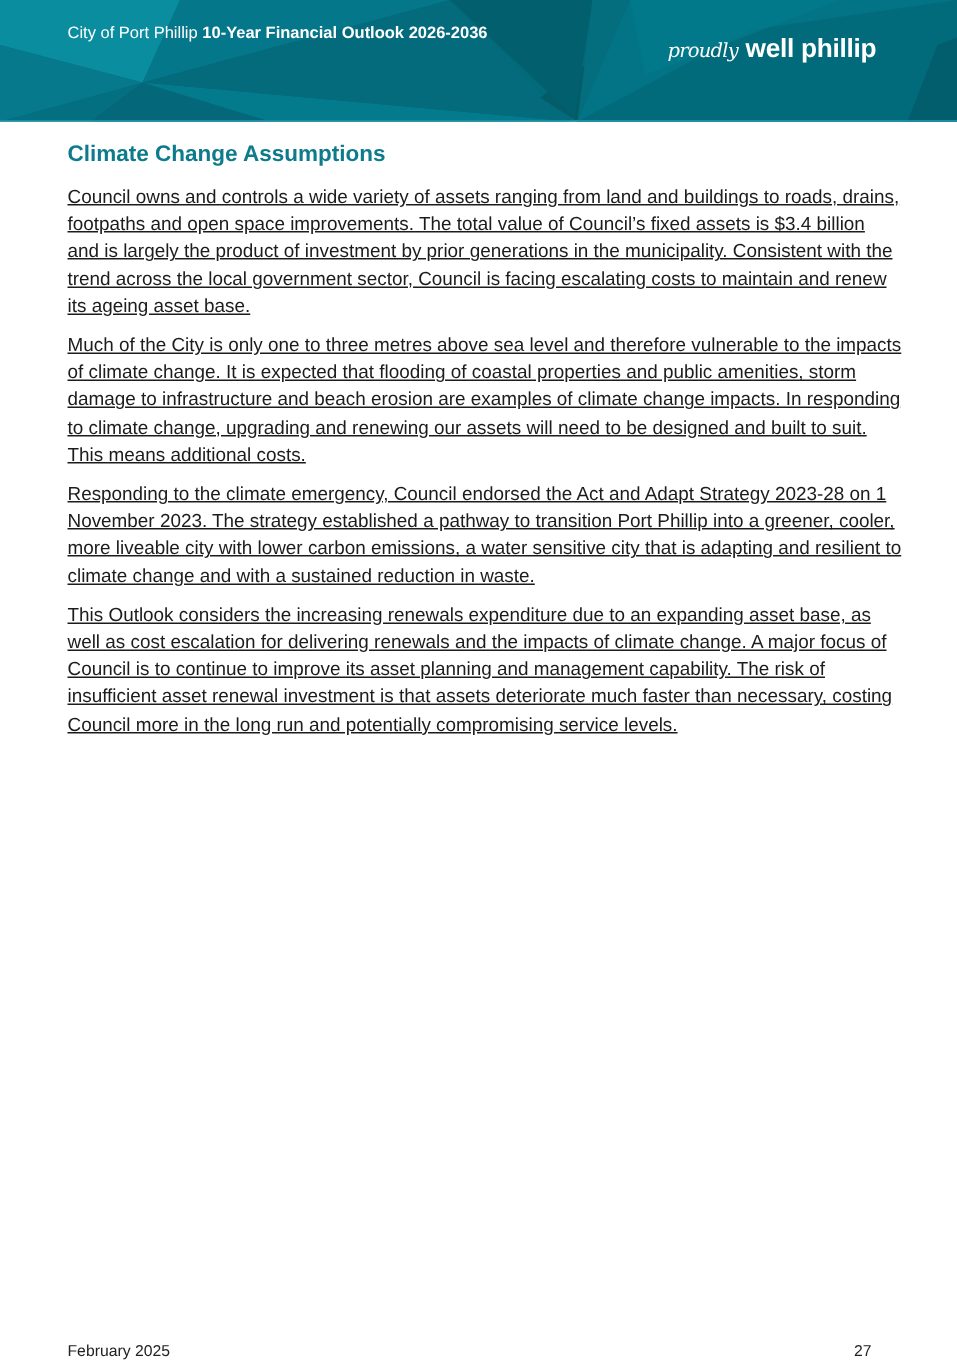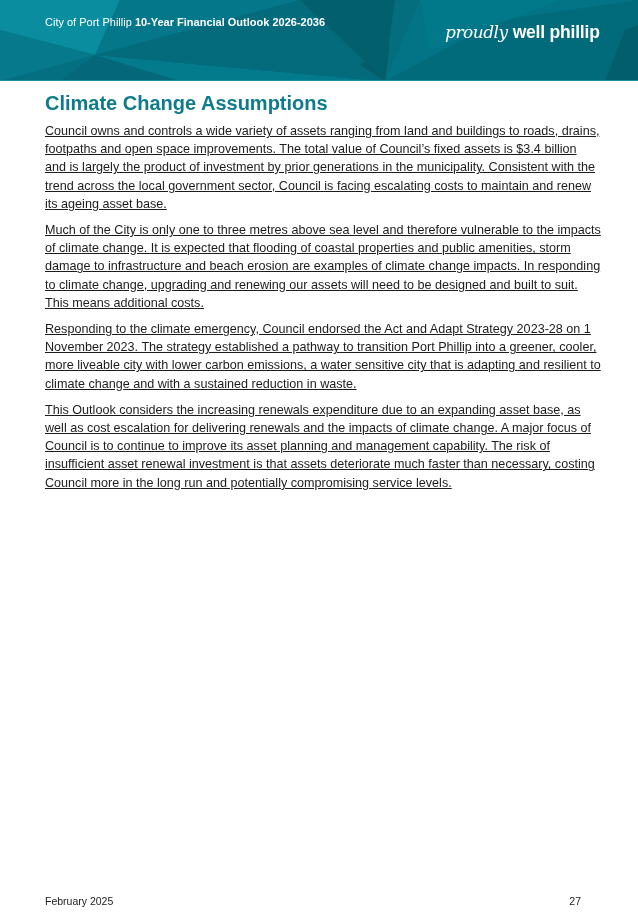--- a/index.html
+++ b/index.html
@@ -4,24 +4,24 @@
   <style>
     html, body { margin: 0; padding: 0; background: #ffffff; }
     body { width: 638px; height: 912px; position: relative; overflow: hidden;
            font-family: "Liberation Sans", sans-serif; color: #1a1a1a; }
     .banner { position: absolute; left: 0; top: 0; width: 638px; height: 81px; overflow: hidden; background: #036f80; }
     .banner svg { position: absolute; left: 0; top: 0; }
     .banner-line { position: absolute; left: 0; top: 80px; width: 638px; height: 2px; background: #1a8fa3; }
     .header-title { position: absolute; left: 45px; top: 16px; font-size: 11px; color: #ffffff; white-space: nowrap; }
     .header-title b { font-weight: bold; }
     .logo { position: absolute; left: 445px; top: 22px; color: #ffffff; white-space: nowrap; display: flex; align-items: baseline; }
-    .logo-script { font-family: "DejaVu Serif", serif; font-style: italic; font-size: 17px; letter-spacing: -0.5px; margin-right: 5px; }
+    .logo-script { font-family: "DejaVu Serif", serif; font-style: italic; font-size: 13px; letter-spacing: -0.5px; margin-right: 5px; }
     .logo-bold { font-weight: bold; font-size: 17.5px; letter-spacing: -0.2px; }
     .content { position: absolute; left: 45px; top: 90px; width: 556px; }
-    h1 { margin: 0 0 6px 0; font-size: 20px; font-weight: bold; color: #0e7b8c; line-height: 26px; }
+    h1 { margin: 0 0 6px 0; font-size: 15px; font-weight: bold; color: #0e7b8c; line-height: 26px; }
     p { margin: 0 0 8px 0; font-size: 12.6px; line-height: 18.2px; color: #1c1c1c; text-decoration: underline; }
     .footer-date { position: absolute; left: 45px; top: 895px; font-size: 10.5px; color: #222; }
     .footer-page { position: absolute; right: 57px; top: 895px; font-size: 10.5px; color: #222; margin-left: 48px; }
   </style>
 </head>
 <body>
 
 <div class="banner">
   <svg width="638" height="81" viewBox="0 0 638 81">
     <rect x="0" y="0" width="638" height="81" fill="#036f80"></rect>

